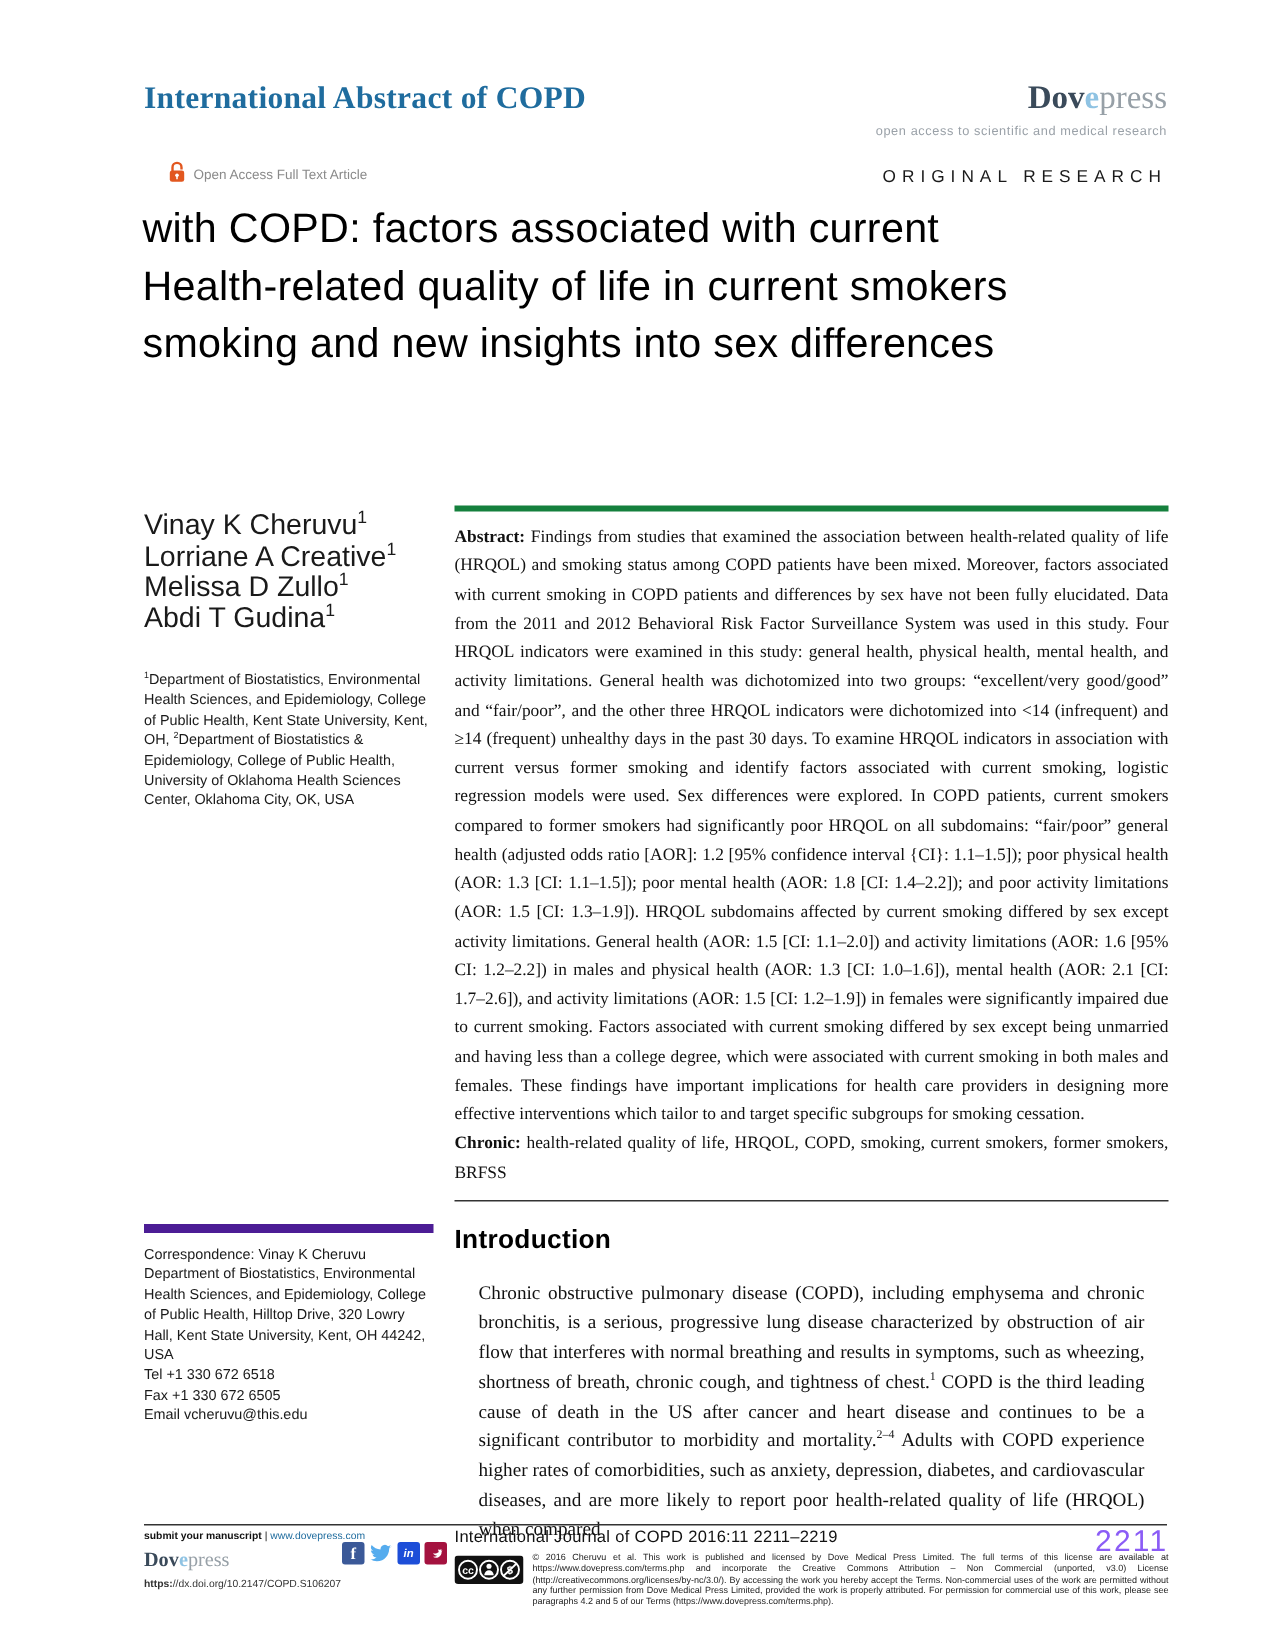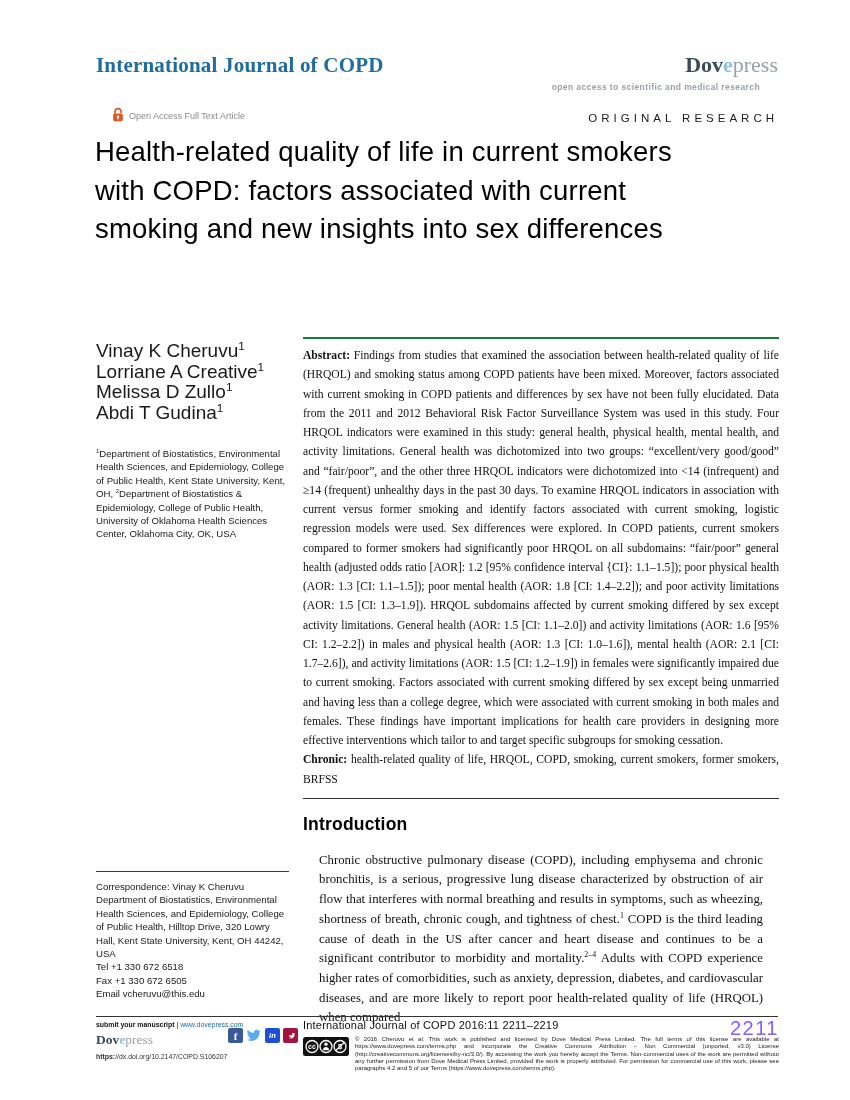--- a/index.html
+++ b/index.html
@@ -6,38 +6,38 @@
   body{width:850px;height:1100px;background:#ffffff;position:relative;overflow:hidden;
        font-family:"Liberation Sans",sans-serif;color:#1a1a1a;-webkit-font-smoothing:antialiased;}
   .abs{position:absolute;}
   sup{font-size:62%;line-height:0;}
 
   
   .journal-name{left:96px;top:53px;font-family:"Liberation Serif",serif;font-weight:700;
                 font-size:21px;color:#1f6c9e;letter-spacing:.2px;}
   .dove-logo{right:72px;top:52px;font-family:"Liberation Serif",serif;font-size:22px;font-weight:700;}
   .dove-logo .d1{color:#3a4a5a;} .dove-logo .d2{color:#8fc3e3;} .dove-logo .d3{color:#97a0a7;font-weight:400;}
-  .tagline{right:90px;top:82px;font-size:8.5px;color:#9aa1a8;letter-spacing:.4px;font-weight:bold;}
+  .tagline{right:72px;top:82px;font-size:8.5px;color:#9aa1a8;letter-spacing:.4px;}
   .openaccess{left:112px;top:107px;display:flex;align-items:center;gap:5px;font-size:9px;color:#8a8a8a;}
   .article-type{right:72px;top:112px;font-size:11.5px;letter-spacing:4px;color:#1a1a1a;}
 
   
   .title{left:95px;top:133px;width:700px;font-size:27.5px;line-height:38.5px;color:#000;font-weight:400;letter-spacing:.2px;}
 
   
   .authors{left:96px;top:341px;width:205px;}
   .authors ul{list-style:none;margin:0;padding:0;font-size:19px;line-height:20.6px;color:#1a1a1a;}
   .affiliations{left:96px;top:447px;width:196px;font-size:9.6px;line-height:13.4px;color:#1a1a1a;}
-  .correspondence{left:96px;top:871px;width:193px;border-top:1px solid #4c1d95;padding-top:8px;
+  .correspondence{left:96px;top:816px;width:193px;border-top:6px solid #4c1d95;padding-top:8px;
                   font-size:9.6px;line-height:13.4px;color:#1a1a1a;}
   .correspondence div{margin:0;}
 
   
   .right-col{left:303px;top:337px;width:476px;}
-  .abstract-box{border-top:2px solid #15803d;border-bottom:1px solid #333;padding:7px 0 9px;}
+  .abstract-box{border-top:4px solid #15803d;border-bottom:1px solid #333;padding:7px 0 9px;}
   .abstract-box p{margin:0;font-family:"Liberation Serif",serif;font-size:11.6px;line-height:19.25px;
                   text-align:justify;color:#111;}
   .abstract-box .kw{margin-top:0;}
   .abstract-box b{font-family:"Liberation Serif",serif;}
   .intro-heading{font-size:17.5px;font-weight:700;margin:15px 0 5px;color:#000;letter-spacing:.2px;}
   .intro-text{margin:16px;font-family:"Liberation Serif",serif;font-size:12.8px;line-height:19.7px;
               text-align:justify;color:#111;}
 
   
   .footer-rule{left:96px;right:72px;top:1016px;border-top:1.4px solid #333;height:0;}
@@ -59,42 +59,42 @@
   .page-num{position:absolute;right:0;top:-2px;font-size:20px;font-weight:400;letter-spacing:1.5px;color:#8b5cf6;}
   .license-row{position:relative;margin-top:5px;}
   .cc-badge{position:absolute;left:0;top:1px;}
   .license-text{margin:0 0 0 52px;font-size:6px;line-height:7.3px;text-align:justify;color:#222;}
 </style>
 </head>
 <body>
 
 <div class="page">
 
-  <div class="abs journal-name">International Journal of COPD</div>
+  <div class="abs journal-name">International Abstract of COPD</div>
   <div class="abs dove-logo">
     <span class="d1">Dov</span><span class="d2">e</span><span class="d3">press</span>
   </div>
   <div class="abs tagline">open access to scientific and medical research</div>
 
   <div class="abs openaccess">
     <span>
       <svg width="12" height="15" viewBox="0 0 12 15">
         <path d="M3 7 V4.6 a3 3 0 0 1 6 0 V6" fill="none" stroke="#e2571f" stroke-width="1.6"></path>
         <rect x="1.2" y="6.6" width="9.6" height="7.6" rx="1.6" fill="#e2571f"></rect>
         <circle cx="6" cy="9.8" r="1.2" fill="#fff"></circle>
         <rect x="5.5" y="10.2" width="1" height="2.3" fill="#fff"></rect>
       </svg>
     </span>
     <span>Open Access Full Text Article</span>
   </div>
   <div class="abs article-type">ORIGINAL RESEARCH</div>
 
   <div class="abs title">
+    <div>with COPD: factors associated with current</div>
     <div>Health-related quality of life in current smokers</div>
-    <div>with COPD: factors associated with current</div>
     <div>smoking and new insights into sex differences</div>
   </div>
 
   <div class="abs authors">
     <ul id="author-ul">
         <li><span>Vinay K Cheruvu</span><sup>1</sup></li>
         <li><span>Lorriane A Creative</span><sup>1</sup></li>
         <li><span>Melissa D Zullo</span><sup>1</sup></li>
         <li><span>Abdi T Gudina</span><sup>1</sup></li>
       </ul>

